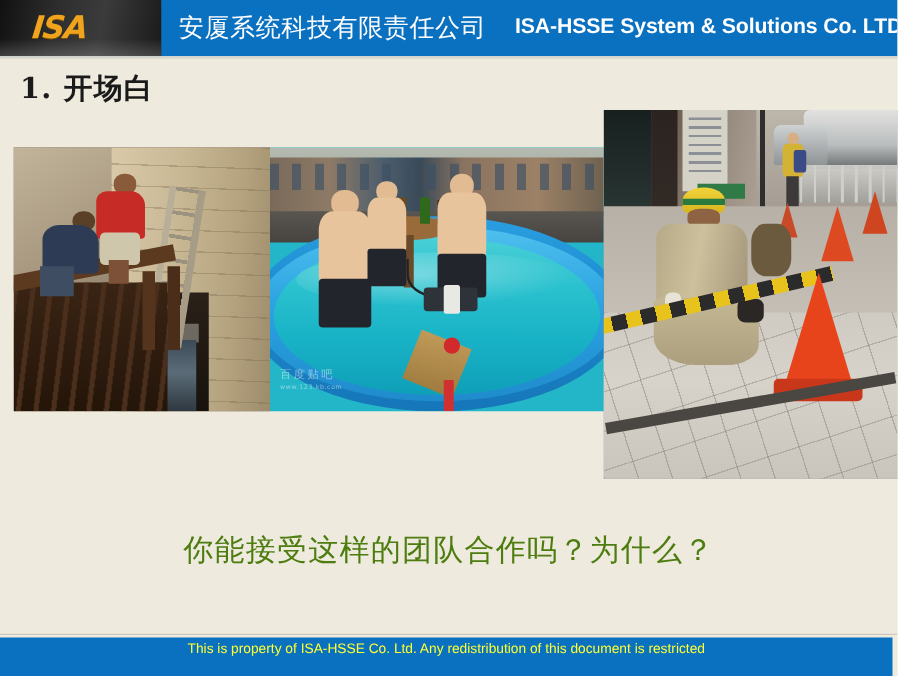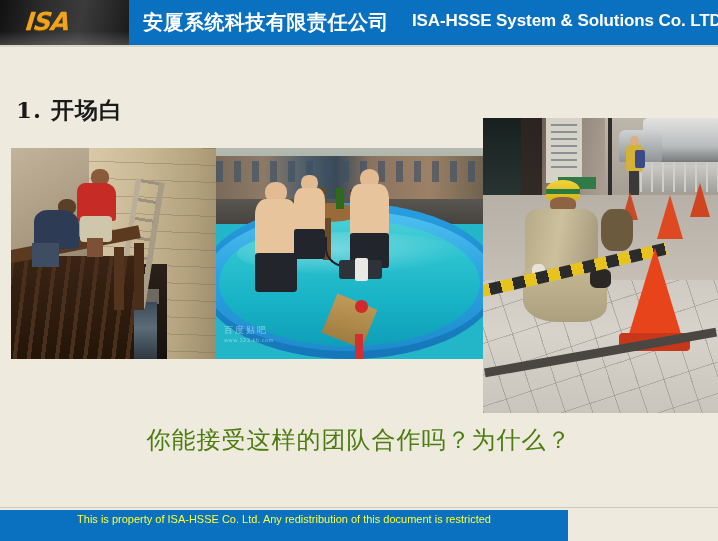--- a/index.html
+++ b/index.html
@@ -55,21 +55,21 @@
     letter-spacing: -1px;
     color: #f0a41e;
     transform: skewX(-6deg);
     line-height: 26px;
     text-shadow: 0 1px 0 #7a5108;
   }
   #header-title-cn {
     position: absolute;
     left: 143px; top: 9px;
     font-family: "DejaVu Sans", "Liberation Sans", sans-serif;
-    font-weight: bold;
+    font-weight: normal;
     font-size: 20px;
     color: #ffffff;
     letter-spacing: 0.5px;
     white-space: nowrap;
   }
   #header-title-en {
     position: absolute;
     left: 412px; top: 11px;
     font-family: "Liberation Sans", sans-serif;
     font-weight: bold;
@@ -88,28 +88,26 @@
   
   #slide-title {
     position: absolute;
     left: 16px; top: 55px;
     font-family: "DejaVu Serif", "Liberation Serif", serif;
     font-weight: bold;
     font-size: 23px;
     color: #1a1a1a;
     letter-spacing: 1px;
     white-space: nowrap;
-    margin-top: 40px;
   }
 
   
   .photo {
     position: absolute;
     overflow: hidden;
-    margin-top: 30px;
   }
 
   
   #photo-stairway-ladder {
     left: 11px; top: 118px;
     width: 205px; height: 211px;
     background: #6b5a45;
   }
   #photo-stairway-ladder .wall-left {
     position: absolute; left: 0; top: 0; width: 38%; height: 100%;
@@ -447,21 +445,21 @@
     font-family: "DejaVu Serif", "Liberation Serif", serif;
     font-size: 24px;
     color: #4d7c0f;
     letter-spacing: 1px;
   }
 
   
   #footer-bar {
     position: absolute;
     left: 0; top: 510px;
-    width: 568px;
+    width: 714px;
     height: 31px;
     background: #0a70c0;
     text-align: center;
     overflow: hidden;
   }
   .footer-line {
     font-family: "Liberation Sans", sans-serif;
     font-size: 11px;
     color: #ffff33;
     line-height: 15px;

